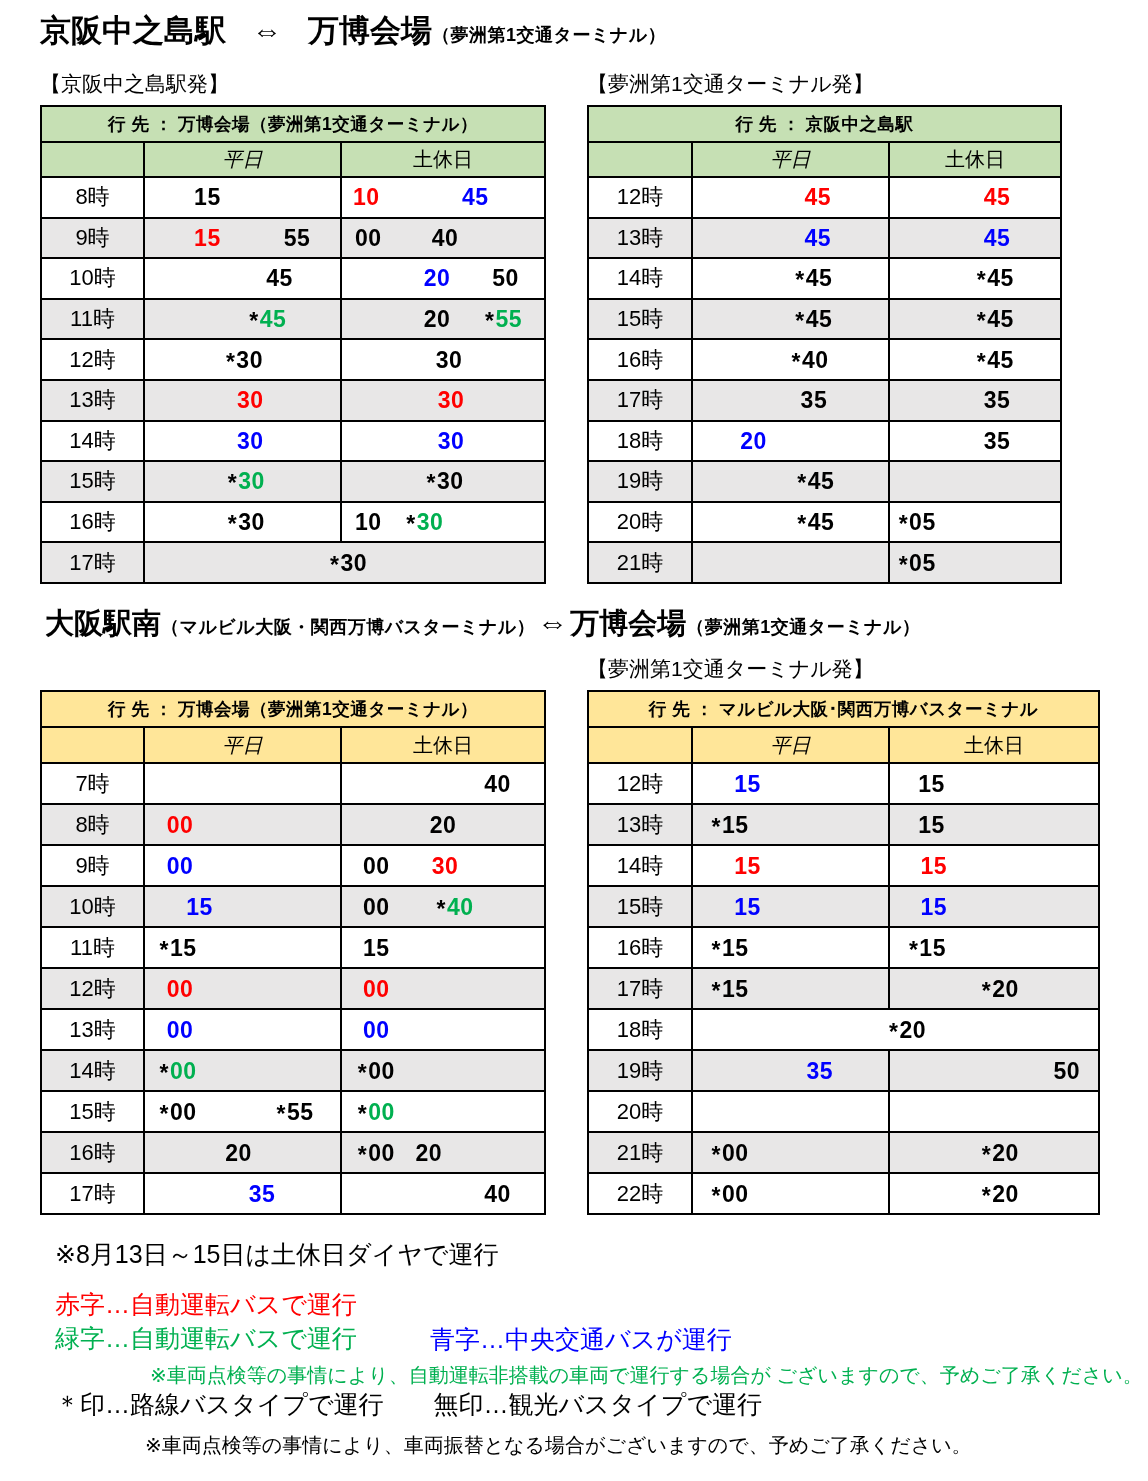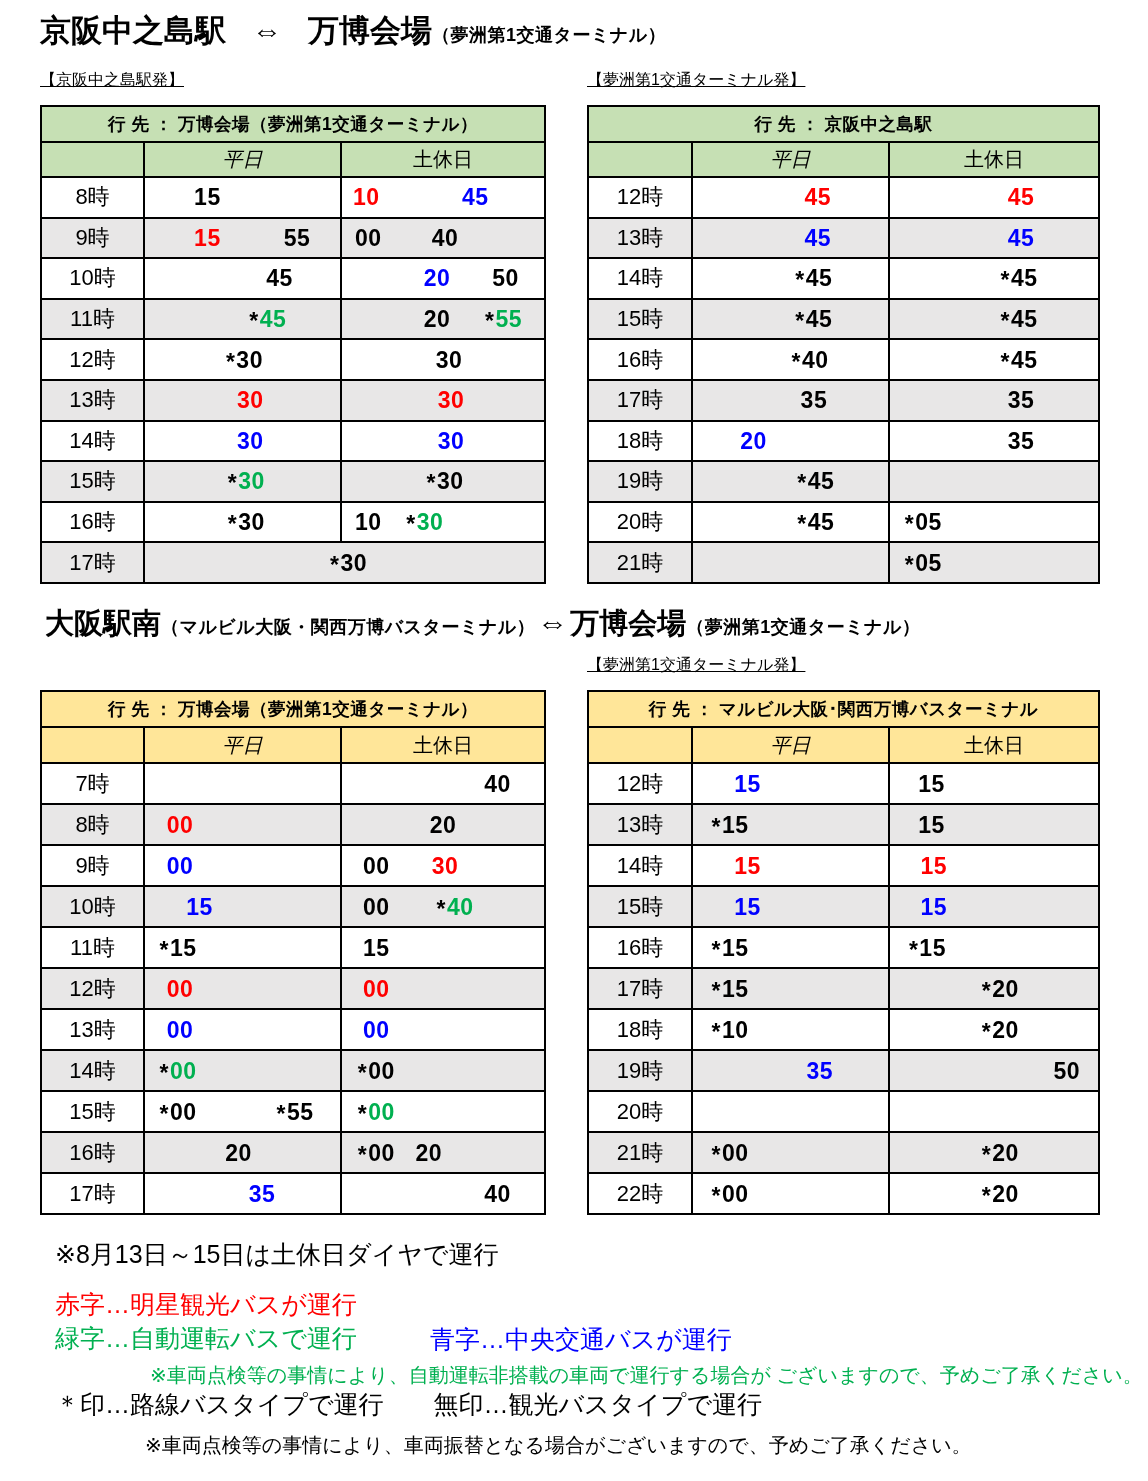--- a/index.html
+++ b/index.html
@@ -10,28 +10,28 @@
   .title{position:absolute;white-space:nowrap;font-weight:bold;}
   #title1{left:40px;top:10px;}
   #title1 .big{font-size:31px;}
   #title1 .arrow{font-size:30px;margin:0 26px;}
   #title2{left:45px;top:604px;}
   #title2 .big{font-size:29px;}
   #title2 .arrow{font-size:31px;margin:0 2px;}
   .sub-big{font-size:18px;font-weight:bold;letter-spacing:0.5px;}
 
   
-  .tbl-label{position:absolute;font-size:16px;white-space:nowrap;text-decoration:underline;}
+  .tbl-label{position:absolute;font-size:21px;white-space:nowrap;}
   #lbl1l{left:40px;top:70px;}  #lbl1r{left:587px;top:70px;}
   #lbl2l{left:40px;top:655px;} #lbl2r{left:587px;top:655px;}
 
   
   .btable{position:absolute;border:2.5px solid #000;box-sizing:border-box;background:#fff;}
   #t1l{left:40px;top:105px;width:506px;--hourw:101px;--d1w:197px;--h1:34px;--h2:33px;--rowh:38.6px;}
-  #t1r{left:587px;top:105px;width:513px;--hourw:102px;--d1w:197px;--h1:34px;--h2:33px;--rowh:38.6px;}
+  #t1r{left:587px;top:105px;width:475px;--hourw:102px;--d1w:197px;--h1:34px;--h2:33px;--rowh:38.6px;}
   #t2l{left:40px;top:690px;width:506px;--hourw:101px;--d1w:197px;--h1:34px;--h2:34px;--rowh:39px;}
   #t2r{left:587px;top:690px;width:513px;--hourw:102px;--d1w:197px;--h1:34px;--h2:34px;--rowh:39px;}
 
   .t-dest{height:var(--h1);display:flex;align-items:center;justify-content:center;
           font-size:17.5px;font-weight:bold;border-bottom:2px solid #000;letter-spacing:0.5px;}
   .t-days{height:var(--h2);display:flex;border-bottom:2px solid #000;}
   .t-corner{width:var(--hourw);}
   .t-day{display:flex;align-items:center;justify-content:center;font-size:20px;
          border-left:2px solid #000;box-sizing:border-box;}
   .t-day.d1{width:var(--d1w);font-style:italic;} .t-day.d2{flex:1;text-align:right;}
@@ -434,23 +434,20 @@
         <div class="t-hour">17時</div>
         <div class="t-cell d1">
           <span class="tv" style="left: 19%;"><span class="star">*</span><span style="color: rgb(0, 0, 0);">15</span></span>
         </div>
         <div class="t-cell d2">
           <span class="tv" style="left: 53%;"><span class="star">*</span><span style="color: rgb(0, 0, 0);">20</span></span>
         </div>
       </div>
       <div class="t-row">
         <div class="t-hour">18時</div>
-        <div class="t-cell d1">
-          <span class="tv" style="left: 19%;"><span class="star">*</span><span style="color: rgb(0, 0, 0);">10</span></span>
-        </div>
         <div class="t-cell d2">
           <span class="tv" style="left: 53%;"><span class="star">*</span><span style="color: rgb(0, 0, 0);">20</span></span>
         </div>
       </div>
       <div class="t-row stripe">
         <div class="t-hour">19時</div>
         <div class="t-cell d1">
           <span class="tv" style="left: 65%;"><span style="color: rgb(0, 0, 255);">35</span></span>
         </div>
         <div class="t-cell d2">
@@ -476,20 +473,20 @@
         <div class="t-cell d1">
           <span class="tv" style="left: 19%;"><span class="star">*</span><span style="color: rgb(0, 0, 0);">00</span></span>
         </div>
         <div class="t-cell d2">
           <span class="tv" style="left: 53%;"><span class="star">*</span><span style="color: rgb(0, 0, 0);">20</span></span>
         </div>
       </div>
     </div>
 
   <div class="note" id="noteSchedule">※8月13日～15日は土休日ダイヤで運行</div>
-  <div class="note" id="noteRed">赤字…明星観光バスが運行</div>
+  <div class="note" id="noteRed">赤字…自動運転バスで運行</div>
   <div class="note" id="noteBlue">青字…中央交通バスが運行</div>
   <div class="note" id="noteGreen">緑字…自動運転バスで運行</div>
   <div class="note" id="noteGreenSub">※車両点検等の事情により、自動運転非搭載の車両で運行する場合が ございますので、予めご了承ください。</div>
   <div class="note" id="noteStar">＊印…路線バスタイプで運行　　無印…観光バスタイプで運行</div>
   <div class="note" id="noteStarSub">※車両点検等の事情により、車両振替となる場合がございますので、予めご了承ください。</div>
 
 </div>
 
 </body></html>

